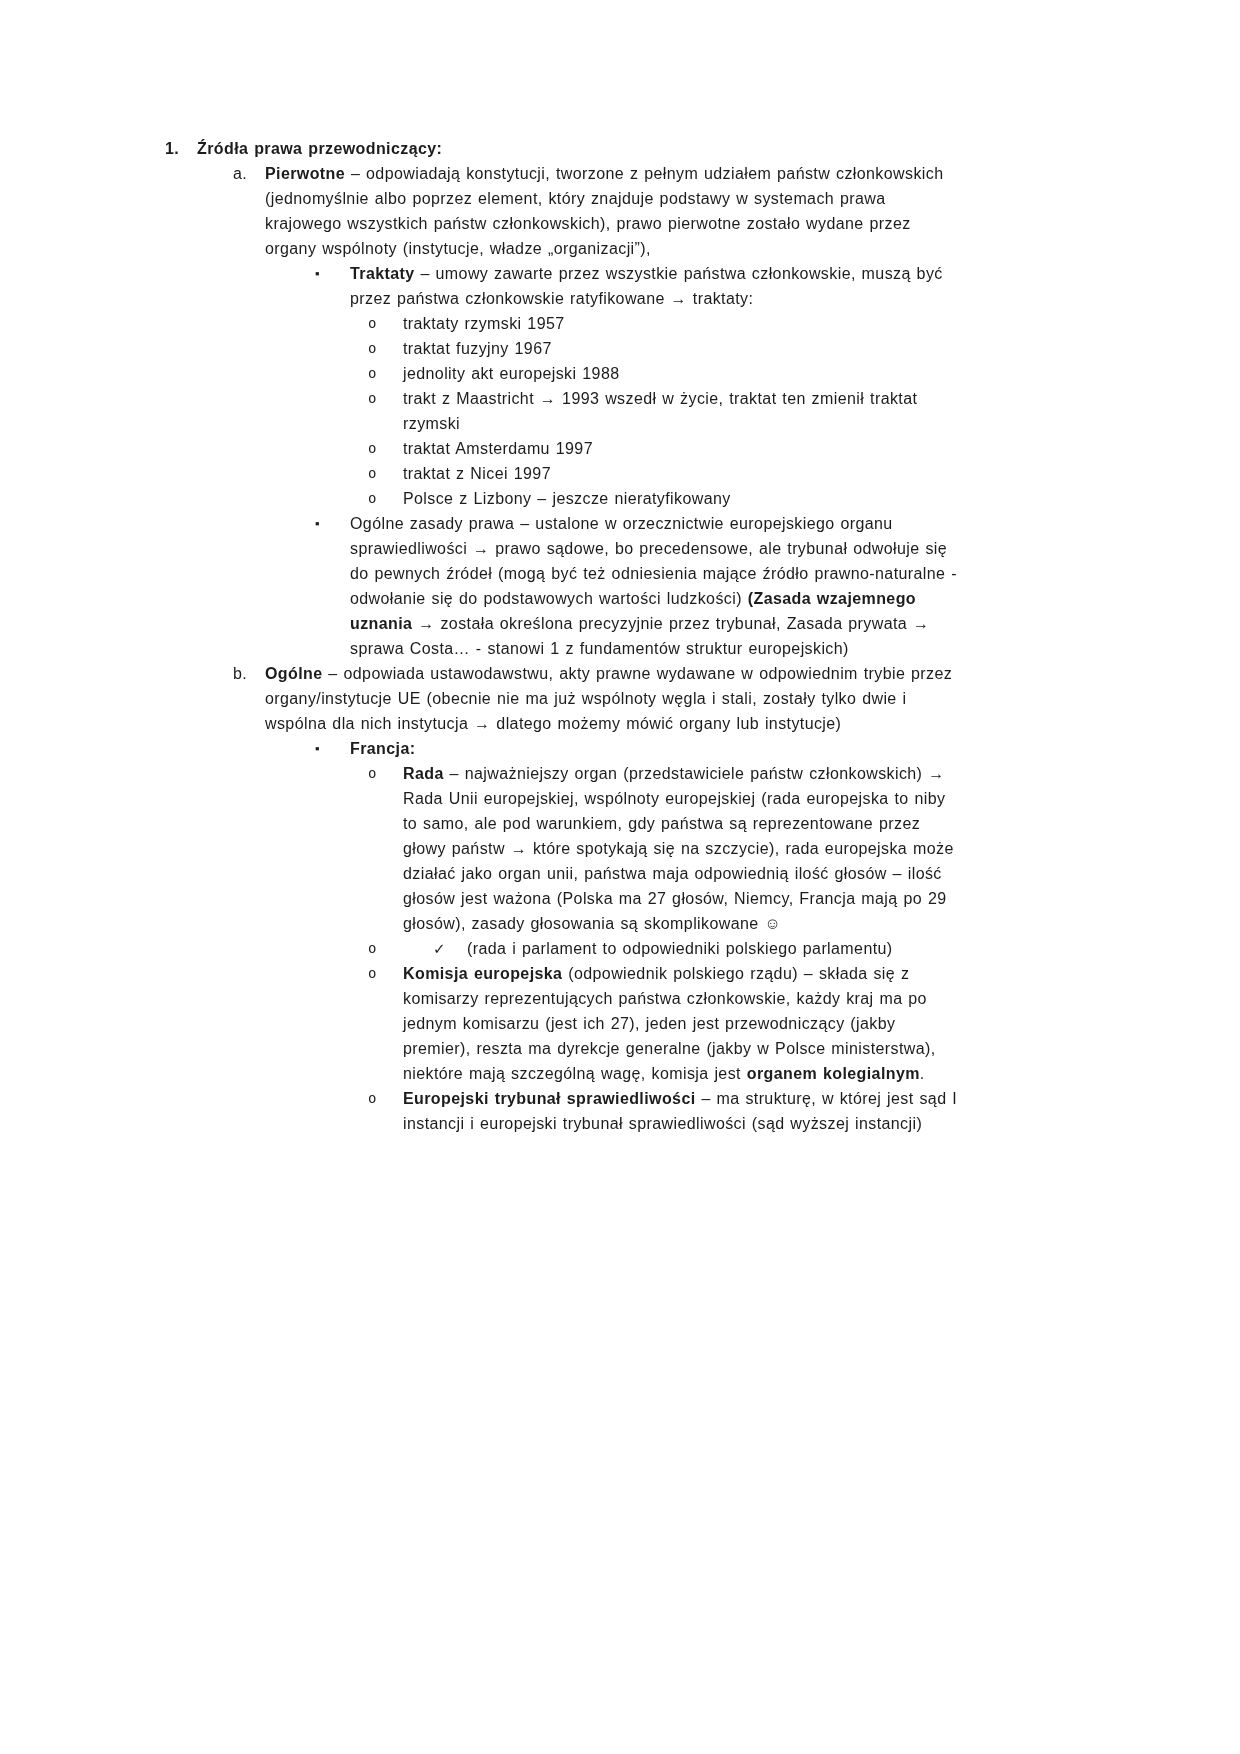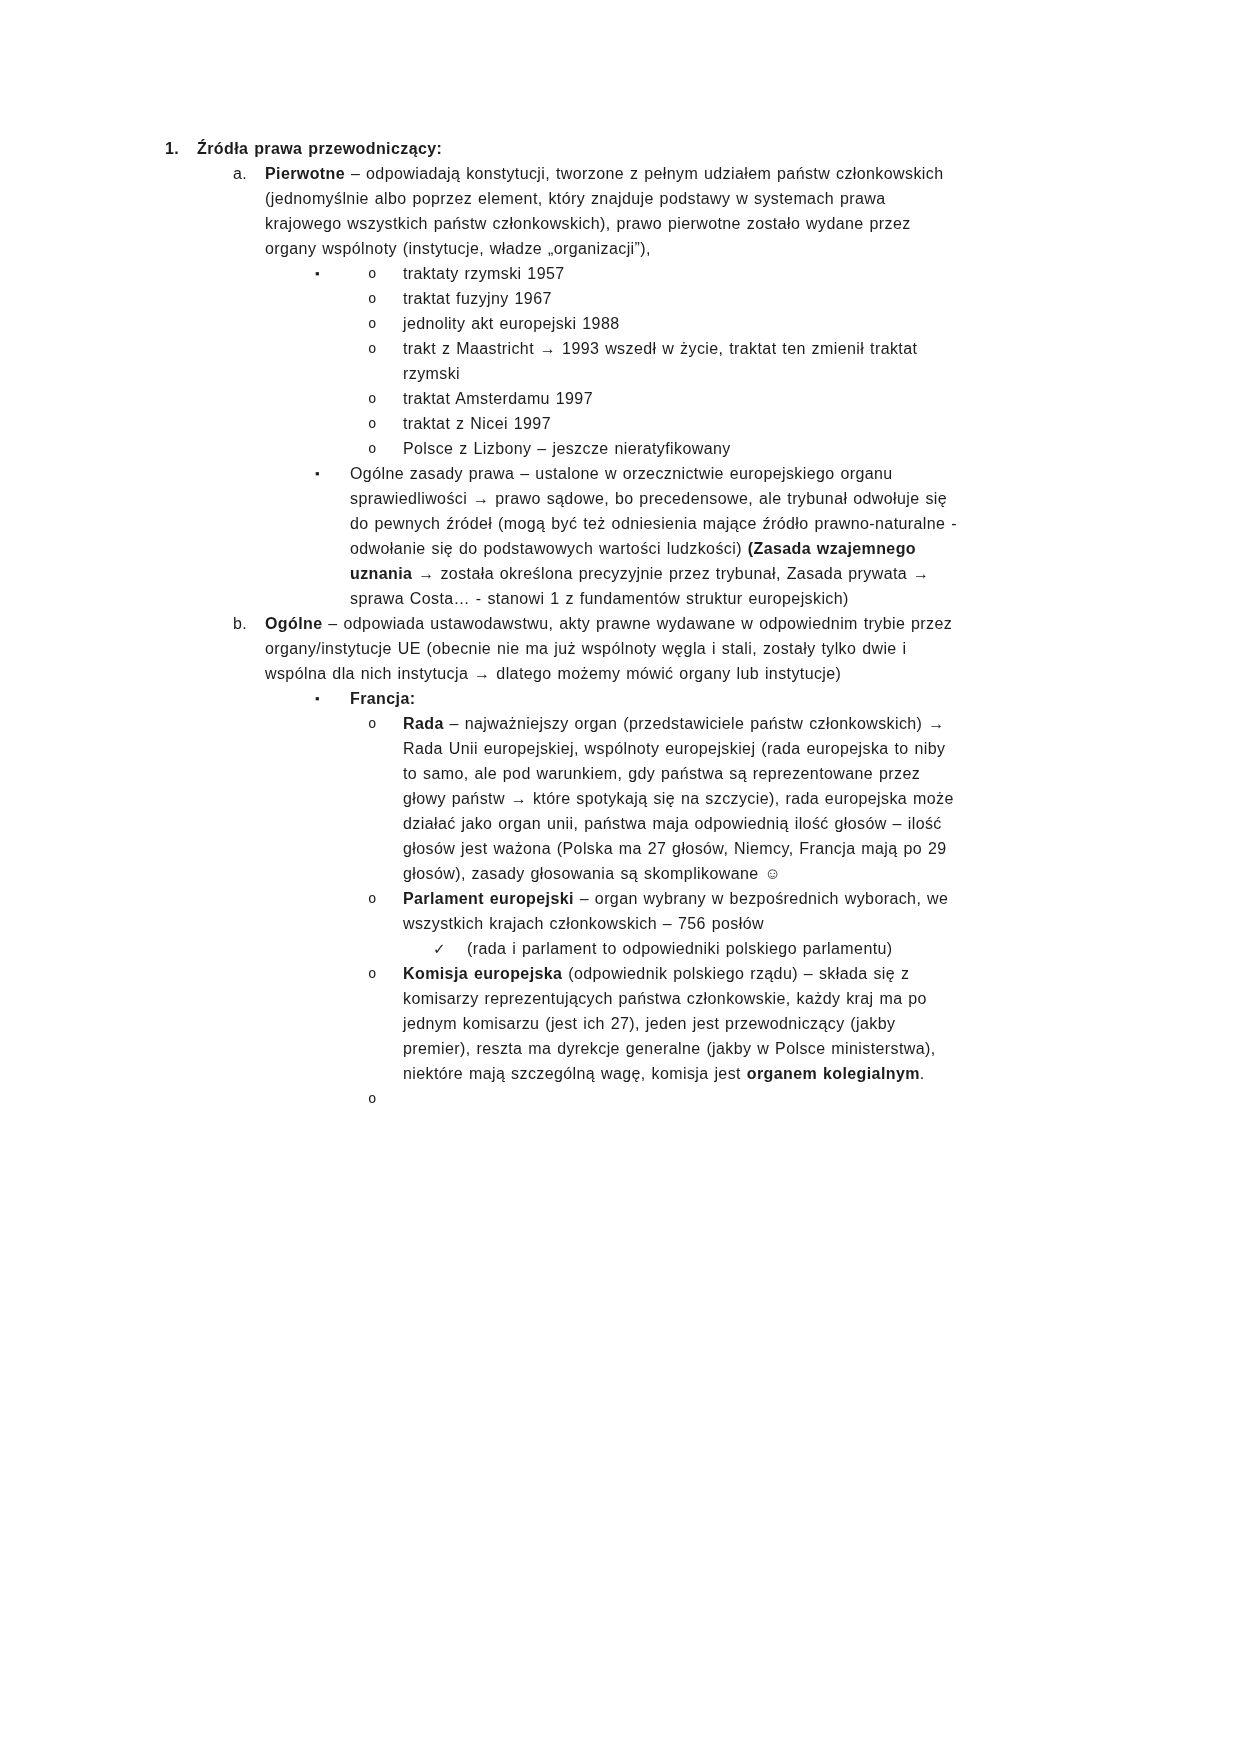--- a/index.html
+++ b/index.html
@@ -53,30 +53,30 @@
   .mk-3 { font-family: "DejaVu Sans Mono", monospace; font-size: 14px; }
   .mk-4 { font-size: 15px; font-weight: 700; }
 </style>
 </head>
 <body>
 
 <div class="page">
   <div class="doc">
       <div class="li level-0"><span class="marker mk-0 b">1.</span><span class="content"><span class="b">Źródła prawa przewodniczący:</span></span></div>
       <div class="li level-1"><span class="marker mk-1">a.</span><span class="content"><span class="b">Pierwotne</span><span> – odpowiadają konstytucji, tworzone z pełnym udziałem państw członkowskich (jednomyślnie albo poprzez element, który znajduje podstawy w systemach prawa krajowego wszystkich państw członkowskich), prawo pierwotne zostało wydane przez organy wspólnoty (instytucje, władze „organizacji”),</span></span></div>
-      <div class="li level-2"><span class="marker mk-2 b">▪</span></div>
+      <div class="li level-2"><span class="marker mk-2 b">▪</span><span class="content"><span class="b">Traktaty</span><span> – umowy zawarte przez wszystkie państwa członkowskie, muszą być przez państwa członkowskie ratyfikowane → traktaty:</span></span></div>
       <div class="li level-3"><span class="marker mk-3">o</span><span class="content"><span>traktaty rzymski 1957</span></span></div>
       <div class="li level-3"><span class="marker mk-3">o</span><span class="content"><span>traktat fuzyjny 1967</span></span></div>
       <div class="li level-3"><span class="marker mk-3">o</span><span class="content"><span>jednolity akt europejski 1988</span></span></div>
       <div class="li level-3"><span class="marker mk-3">o</span><span class="content"><span>trakt z Maastricht → 1993 wszedł w życie, traktat ten zmienił traktat rzymski</span></span></div>
       <div class="li level-3"><span class="marker mk-3">o</span><span class="content"><span>traktat Amsterdamu 1997</span></span></div>
       <div class="li level-3"><span class="marker mk-3">o</span><span class="content"><span>traktat z Nicei 1997</span></span></div>
       <div class="li level-3"><span class="marker mk-3">o</span><span class="content"><span>Polsce z Lizbony – jeszcze nieratyfikowany</span></span></div>
       <div class="li level-2"><span class="marker mk-2 b">▪</span><span class="content"><span>Ogólne zasady prawa – ustalone w orzecznictwie europejskiego organu sprawiedliwości → prawo sądowe, bo precedensowe, ale trybunał odwołuje się do pewnych źródeł (mogą być też odniesienia mające źródło prawno-naturalne - odwołanie się do podstawowych wartości ludzkości) </span><span class="b">(Zasada wzajemnego uznania</span><span> → została określona precyzyjnie przez trybunał, Zasada prywata → sprawa Costa… - stanowi 1 z fundamentów struktur europejskich)</span></span></div>
       <div class="li level-1"><span class="marker mk-1">b.</span><span class="content"><span class="b">Ogólne</span><span> – odpowiada ustawodawstwu, akty prawne wydawane w odpowiednim trybie przez organy/instytucje UE (obecnie nie ma już wspólnoty węgla i stali, zostały tylko dwie i wspólna dla nich instytucja → dlatego możemy mówić organy lub instytucje)</span></span></div>
       <div class="li level-2"><span class="marker mk-2 b">▪</span><span class="content"><span class="b">Francja:</span></span></div>
       <div class="li level-3"><span class="marker mk-3">o</span><span class="content"><span class="b">Rada</span><span> – najważniejszy organ (przedstawiciele państw członkowskich) → Rada Unii europejskiej, wspólnoty europejskiej (rada europejska to niby to samo, ale pod warunkiem, gdy państwa są reprezentowane przez głowy państw → które spotykają się na szczycie), rada europejska może działać jako organ unii, państwa maja odpowiednią ilość głosów – ilość głosów jest ważona (Polska ma 27 głosów, Niemcy, Francja mają po 29 głosów), zasady głosowania są skomplikowane ☺</span></span></div>
-      <div class="li level-3"><span class="marker mk-3">o</span><span class="content"><span class="b">Parlament europejski</span><span> – organ wybrany w bezpośrednich wyborach, we wszystkich krajach członkowskich – 756 posłów</span></span></div>
+      <div class="li level-3"><span class="marker mk-3">o</span></div>
       <div class="li level-4"><span class="marker mk-4">✓</span><span class="content"><span>(rada i parlament to odpowiedniki polskiego parlamentu)</span></span></div>
       <div class="li level-3"><span class="marker mk-3">o</span><span class="content"><span class="b">Komisja europejska</span><span> (odpowiednik polskiego rządu) – składa się z komisarzy reprezentujących państwa członkowskie, każdy kraj ma po jednym komisarzu (jest ich 27), jeden jest przewodniczący (jakby premier), reszta ma dyrekcje generalne (jakby w Polsce ministerstwa), niektóre mają szczególną wagę, komisja jest </span><span class="b">organem kolegialnym</span><span>.</span></span></div>
-      <div class="li level-3"><span class="marker mk-3">o</span></div>
+      <div class="li level-3"><span class="marker mk-3">o</span><span class="content"><span class="b">Europejski trybunał sprawiedliwości</span><span> – ma strukturę, w której jest sąd I instancji i europejski trybunał sprawiedliwości (sąd wyższej instancji)</span></span></div>
     </div>
 </div>
 
 </body></html>

